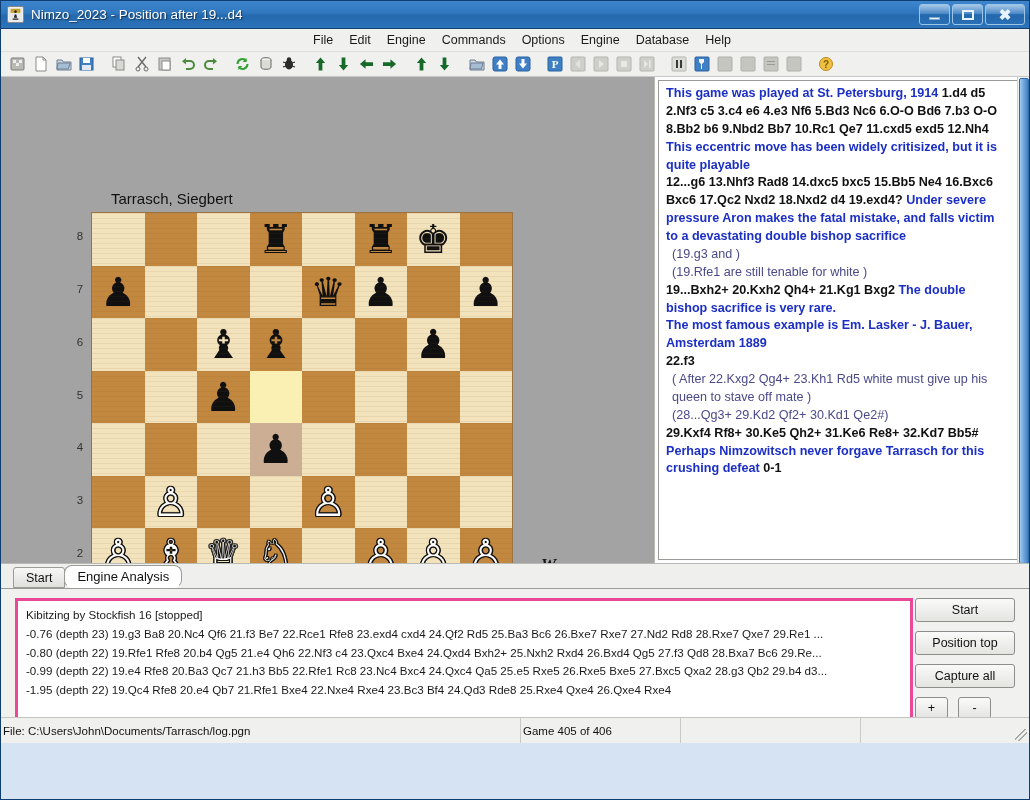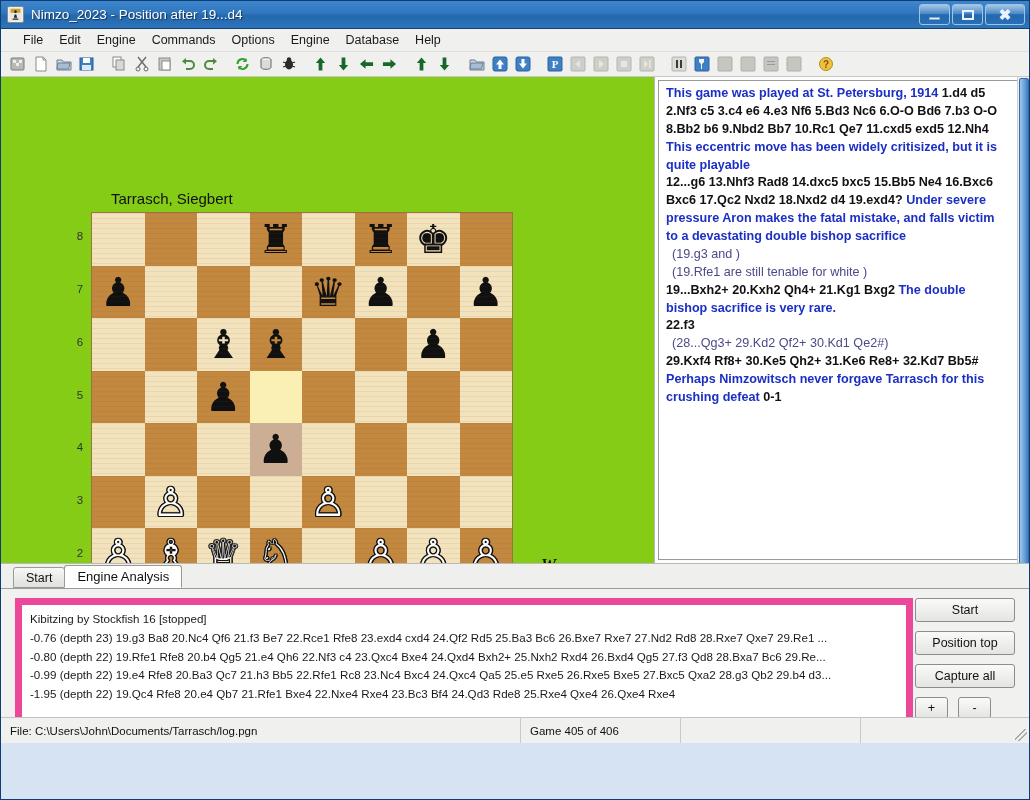--- a/index.html
+++ b/index.html
@@ -63,21 +63,21 @@
   .glyph-min { width:11px;height:3px;background:#e9f3ff;border:1px solid #7ea8cc;margin-top:7px;}
   .glyph-max { width:12px;height:10px;border:2px solid #e9f3ff; }
   .glyph-close { font-size:15px; font-weight:bold; color:#e9f3ff; font-family:"Liberation Serif",serif; }
 
   
   #menubar {
     height:23px; background:#f0f0ef;
     display:flex; align-items:center;
     padding-left:14px;
     border-bottom:1px solid #dededc;
-    font-size:12.5px; color:#1a1a1a;
+    font-size:12.5px; color:#1a1a1a;justify-content:center;
   }
   .menu-item { padding:3px 8px; cursor:default; }
 
   
   #toolbar {
     height:25px; background:#f0f0ef;
     display:flex; align-items:center; gap:0px;
     padding-left:5px;
     border-bottom:1px solid #c8c8c6;
   }
@@ -116,21 +116,21 @@
 
   
   #main {
     position:relative;
     height:486px;
     background:#fdfdfd;
     display:flex;
   }
   #board-pane {
     width:654px; height:100%;
-    background:#84cc16;
+    background:#a3a3a3;
     border-right:1px solid #b9b9b6;
     position:relative;
   }
   #player-top {
     position:absolute; left:110px; top:113px;
     font-size:15px; color:#111;
   }
   #player-bottom {
     position:absolute; left:110px; top:565px;
     font-size:15px; color:#111;
@@ -231,29 +231,30 @@
     display:flex;align-items:center;
     font-size:12.5px; color:#111;
     border:1px solid #9a9a96;
     border-radius:3px 3px 0 0;
     background: linear-gradient(180deg,#f7f7f6,#e0e0dd);
     margin-right:-1px;
   }
   .bot-tab.active {
     height:23px; background:#fff; border-bottom:1px solid #fff;
     font-size:13px;
+    border-radius:8px;
   }
   #bot-body {
     position:absolute; left:0; right:0; top:24px; bottom:26px;
     background:#f1f1ef;
     border-top:1px solid #9a9a96;
   }
   #engine-box {
     position:absolute; left:14px; top:9px; width:898px; height:132px;
-    background:#fff; border:7px solid #ec4899;
+    background:#fff; border:3px solid #ec4899;
     padding:5px 8px;
     font-size:11.6px; line-height:1.62;
     color:#1a1a1a;
     overflow:hidden;
     white-space:nowrap;
   }
   .eng-line { overflow:hidden; text-overflow:clip; }
   #engine-buttons {
     position:absolute; right:14px; top:9px; width:100px;
   }
@@ -276,21 +277,21 @@
   
   #statusbar {
     position:absolute; left:0; right:0; bottom:0; height:26px;
     background:#f0f0ee;
     border-top:1px solid #c4c4c1;
     display:flex; align-items:stretch;
     font-size:11.5px; color:#111;
   }
   .sb-cell {
     display:flex;align-items:center;
-    padding:0 9px;
+    padding:0 2px;
     border-right:1px solid #c9c9c6;
   }
   .sb-1 { width:520px; }
   .sb-2 { width:160px; }
   .sb-3 { width:180px; }
   .sb-4 { flex:1; }
   #sb-grip {
     position:absolute; right:2px; bottom:2px;
     width:12px;height:12px;
     background:
@@ -696,21 +697,23 @@
       <div id="player-bottom">Nimzowitsch, Aaron</div>
     </div>
 
     <div id="notation-pane">
       <div id="notation-box">
             <div class="nline"><span class="nc">This game was played at St. Petersburg, 1914 </span><span class="nt">1.d4 d5 2.Nf3 c5 3.c4 e6 4.e3 Nf6 5.Bd3 Nc6 6.O-O Bd6 7.b3 O-O 8.Bb2 b6 9.Nbd2 Bb7 10.Rc1 Qe7 11.cxd5 exd5 12.Nh4 </span><span class="nc">This eccentric move has been widely critisized, but it is quite playable </span></div>
             <div class="nline"><span class="nt">12...g6 13.Nhf3 Rad8 14.dxc5 bxc5 15.Bb5 Ne4 16.Bxc6 Bxc6 17.Qc2 Nxd2 18.Nxd2 d4 19.exd4? </span><span class="nc">Under severe pressure Aron makes the fatal mistake, and falls victim to a devastating double bishop sacrifice </span></div>
             <div class="nvar"><span class="nv">(19.g3  and ) </span></div>
             <div class="nvar"><span class="nv">(19.Rfe1  are still tenable for white ) </span></div>
             <div class="nline"><span class="nt">19...Bxh2+ 20.Kxh2 Qh4+ 21.Kg1 Bxg2 </span><span class="nc">The double bishop sacrifice is very rare. </span></div>
+            <div class="nline"><span class="nc">The most famous example is Em. Lasker - J. Bauer, Amsterdam 1889 </span></div>
             <div class="nline"><span class="nt">22.f3 </span></div>
+            <div class="nvar"><span class="nv">( After  22.Kxg2 Qg4+ 23.Kh1 Rd5  white must give up his queen to stave off mate ) </span></div>
             <div class="nvar"><span class="nv">(28...Qg3+ 29.Kd2 Qf2+ 30.Kd1 Qe2#) </span></div>
             <div class="nline"><span class="nt">29.Kxf4 Rf8+ 30.Ke5 Qh2+ 31.Ke6 Re8+ 32.Kd7 Bb5# </span><span class="nc">Perhaps Nimzowitsch never forgave Tarrasch for this crushing defeat </span><span class="nt">0-1 </span></div>
           </div>
       <div id="nota-scroll">
         <div id="nota-thumb"></div>
       </div>
     </div>
   </div>
 
   <div id="bottom">

